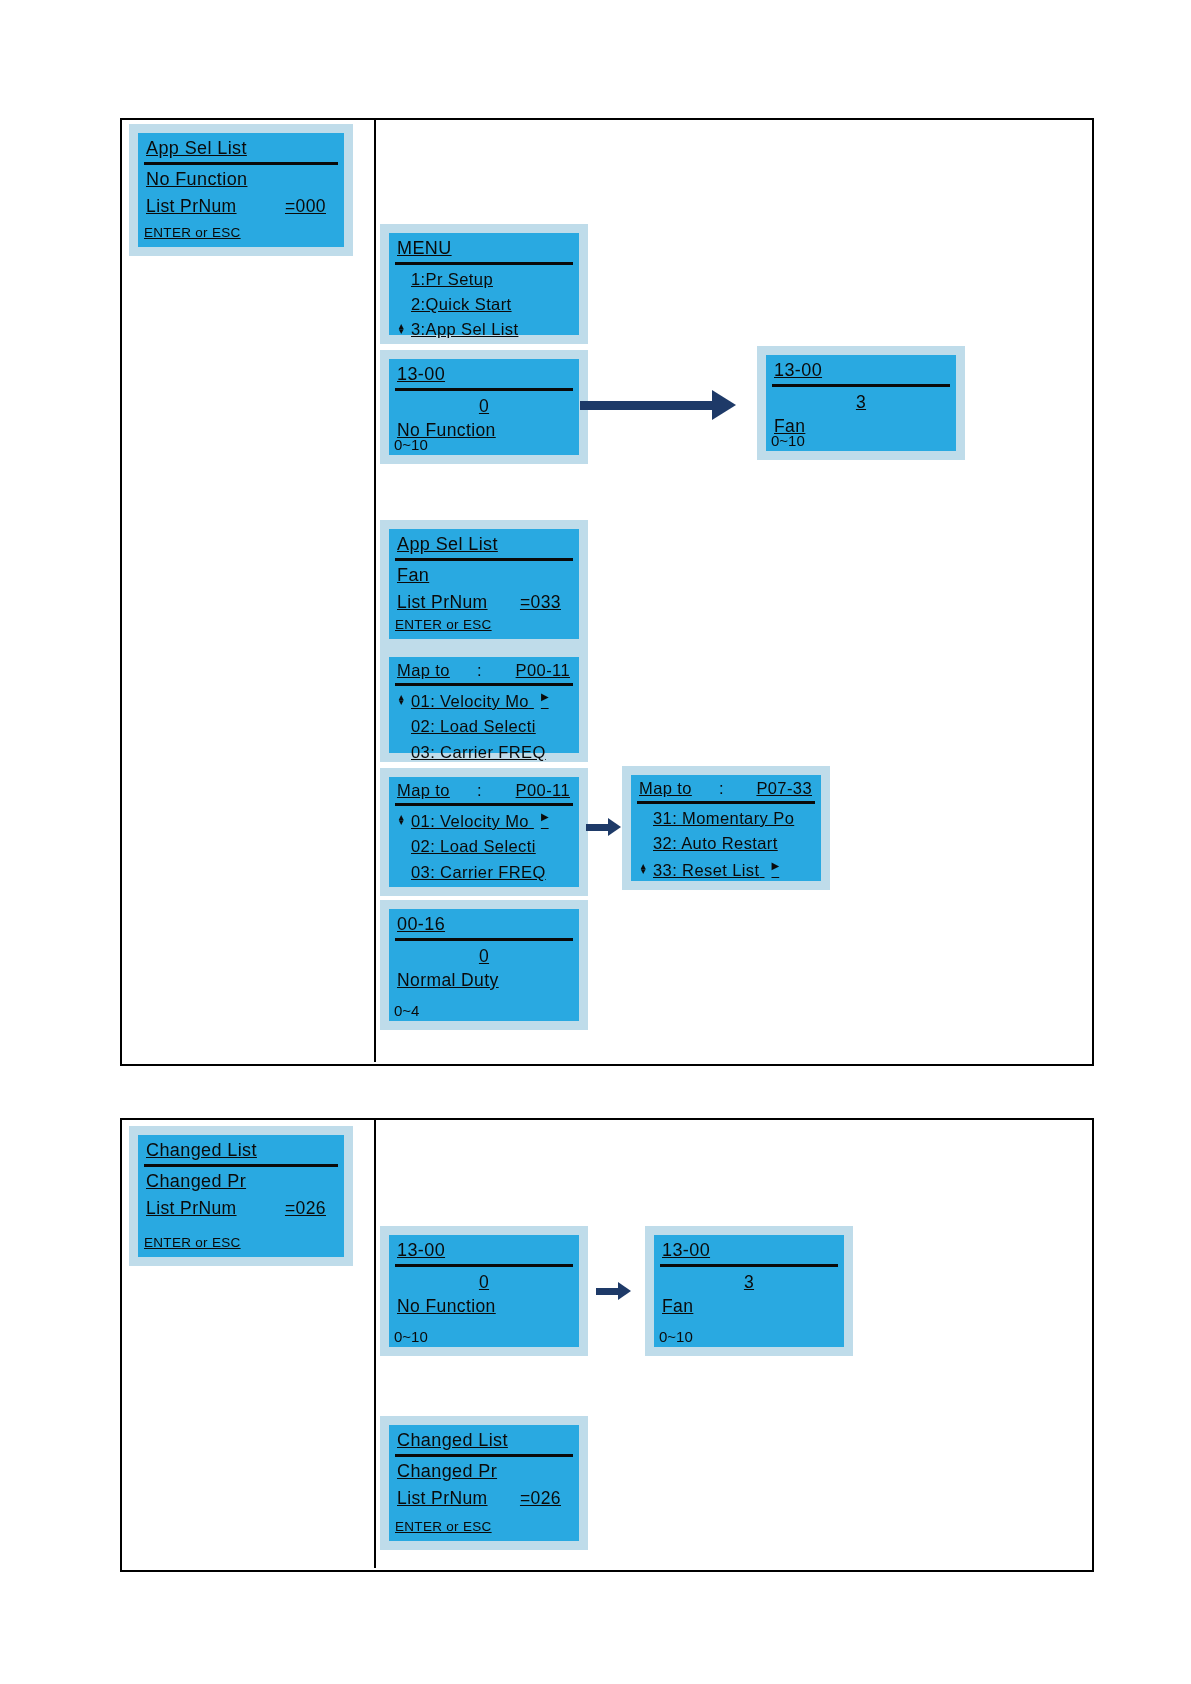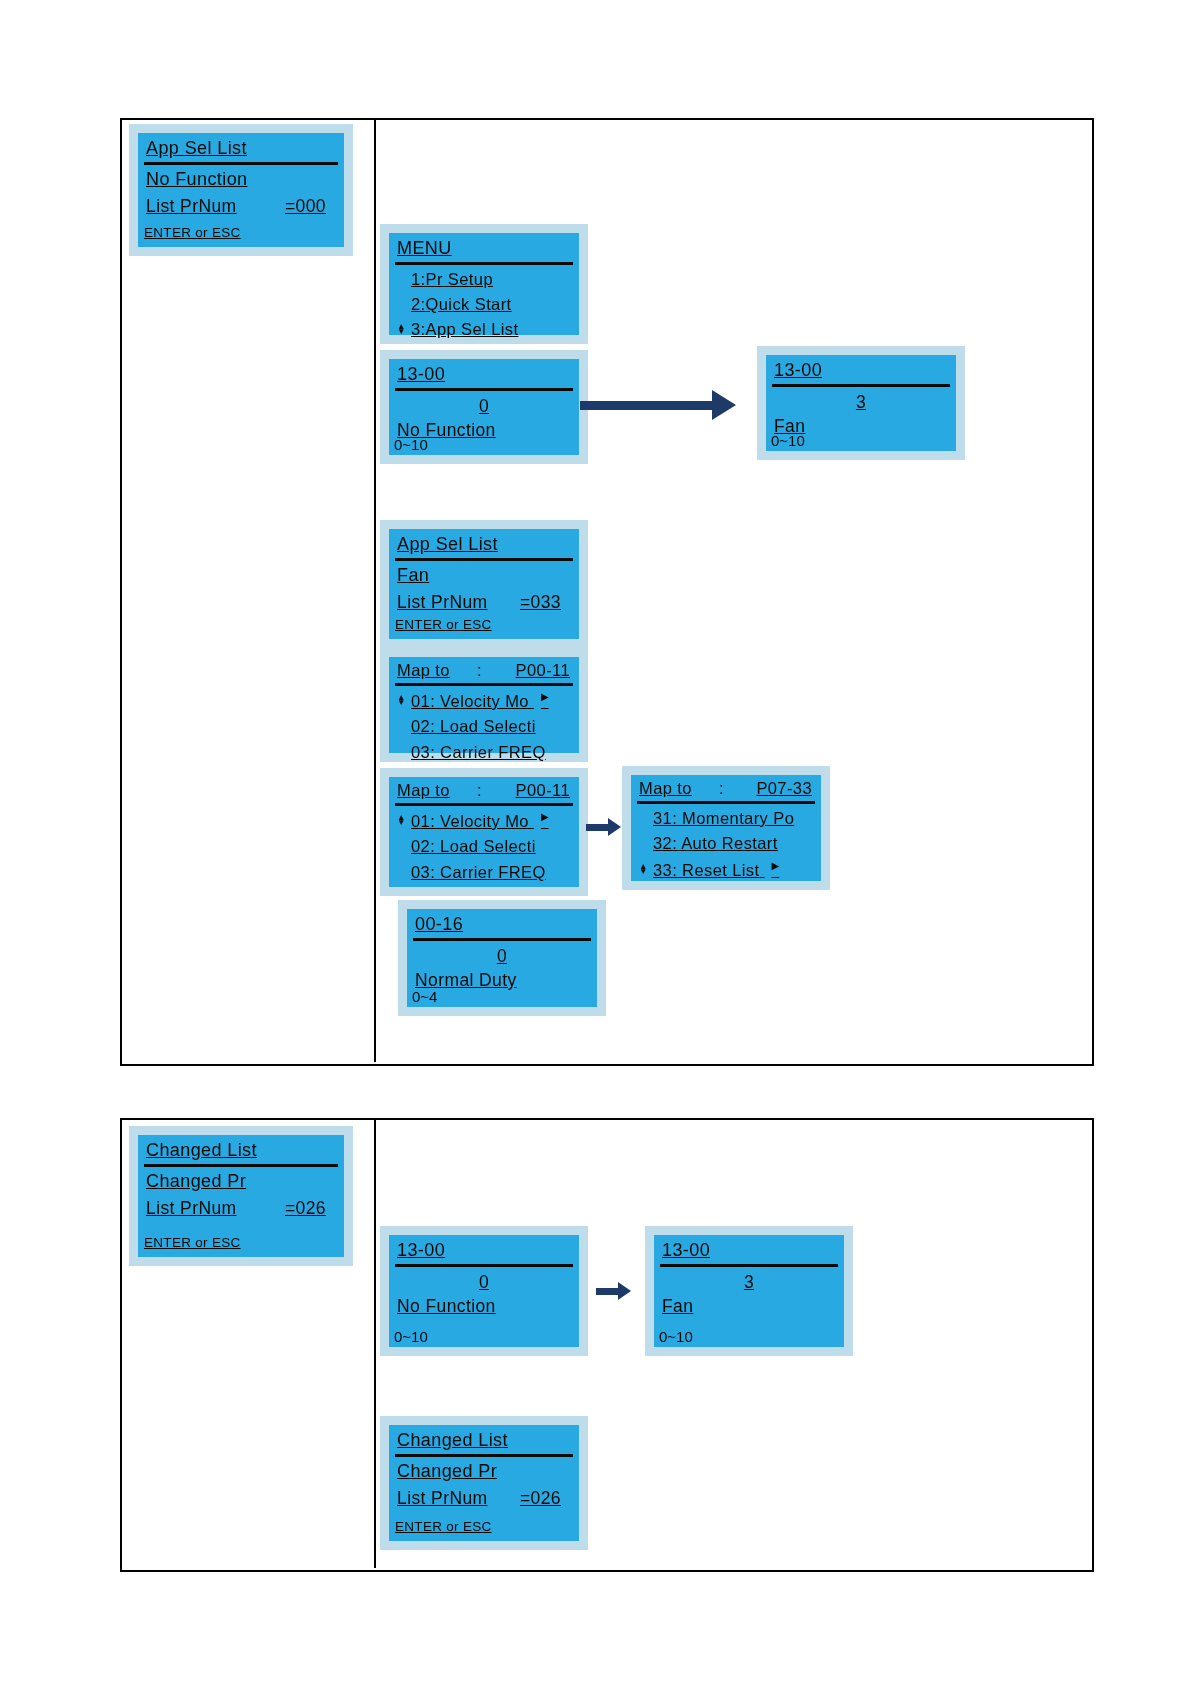--- a/index.html
+++ b/index.html
@@ -183,21 +183,21 @@
       <span class="ud">
         <span>▲</span>
         <span>▼</span>
       </span>
       <span>33: Reset List</span>
       <span class="rt">▶</span>
     </div>
   </div>
 </div>
 
-<div class="lcd" style="left:398px; top:900px; width:208px; height:116px;">
+<div class="lcd" style="left:380px; top:900px; width:208px; height:130px;">
   <div class="scr">
     <div class="hd">00-16</div>
     <div class="value">0</div>
     <div class="pname">Normal Duty</div>
     <div class="range">0~4</div>
   </div>
 </div>
 
 <div class="tbl" style="left:120px; top:1118px; width:970px; height:450px;"></div>
 <div class="vdiv" style="left:374px; top:1118px; height:450px;"></div>

